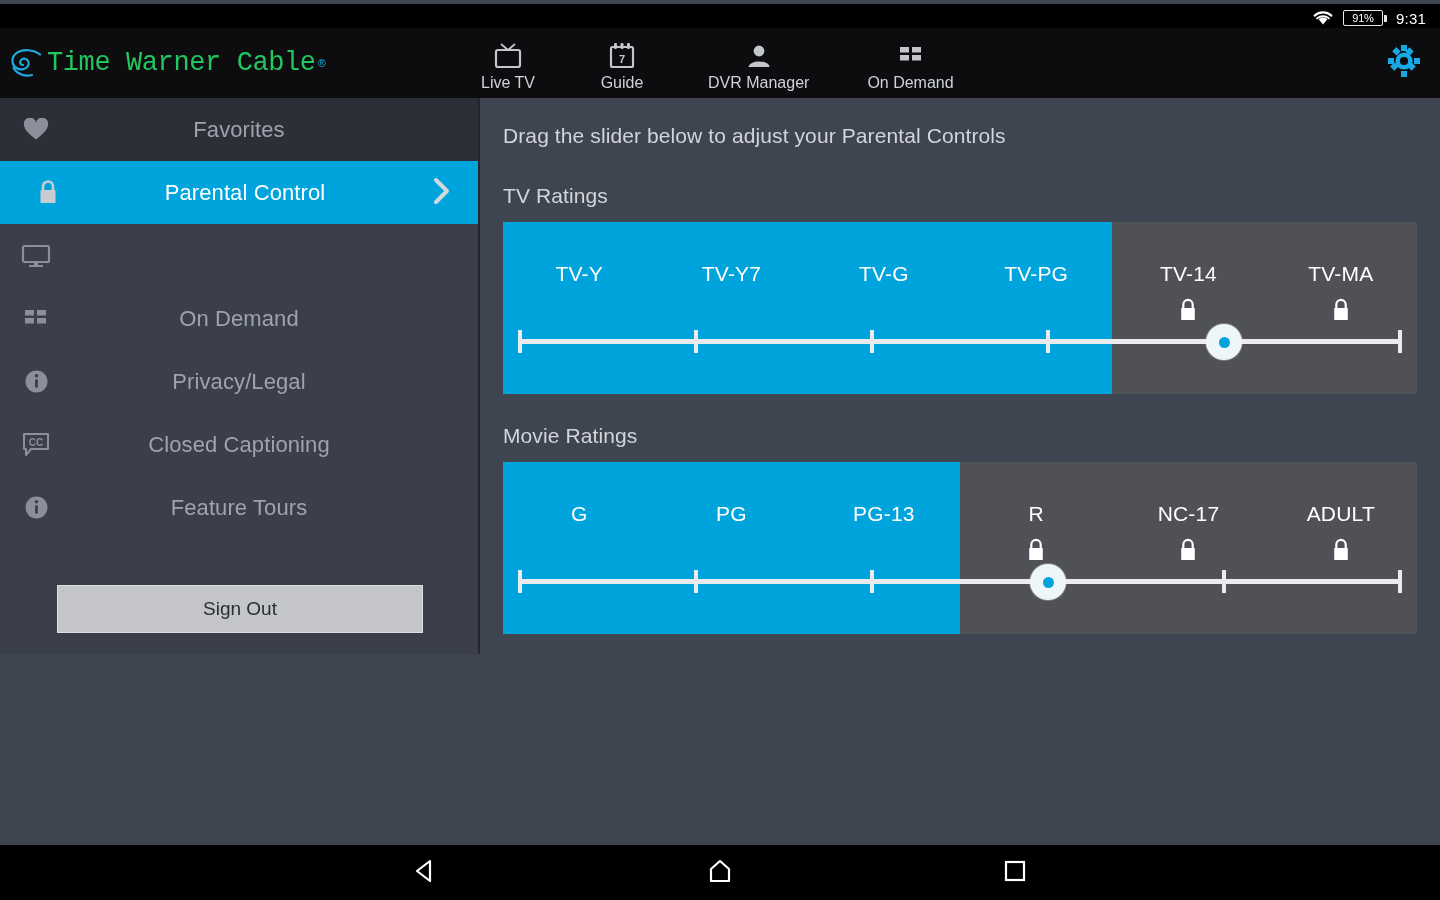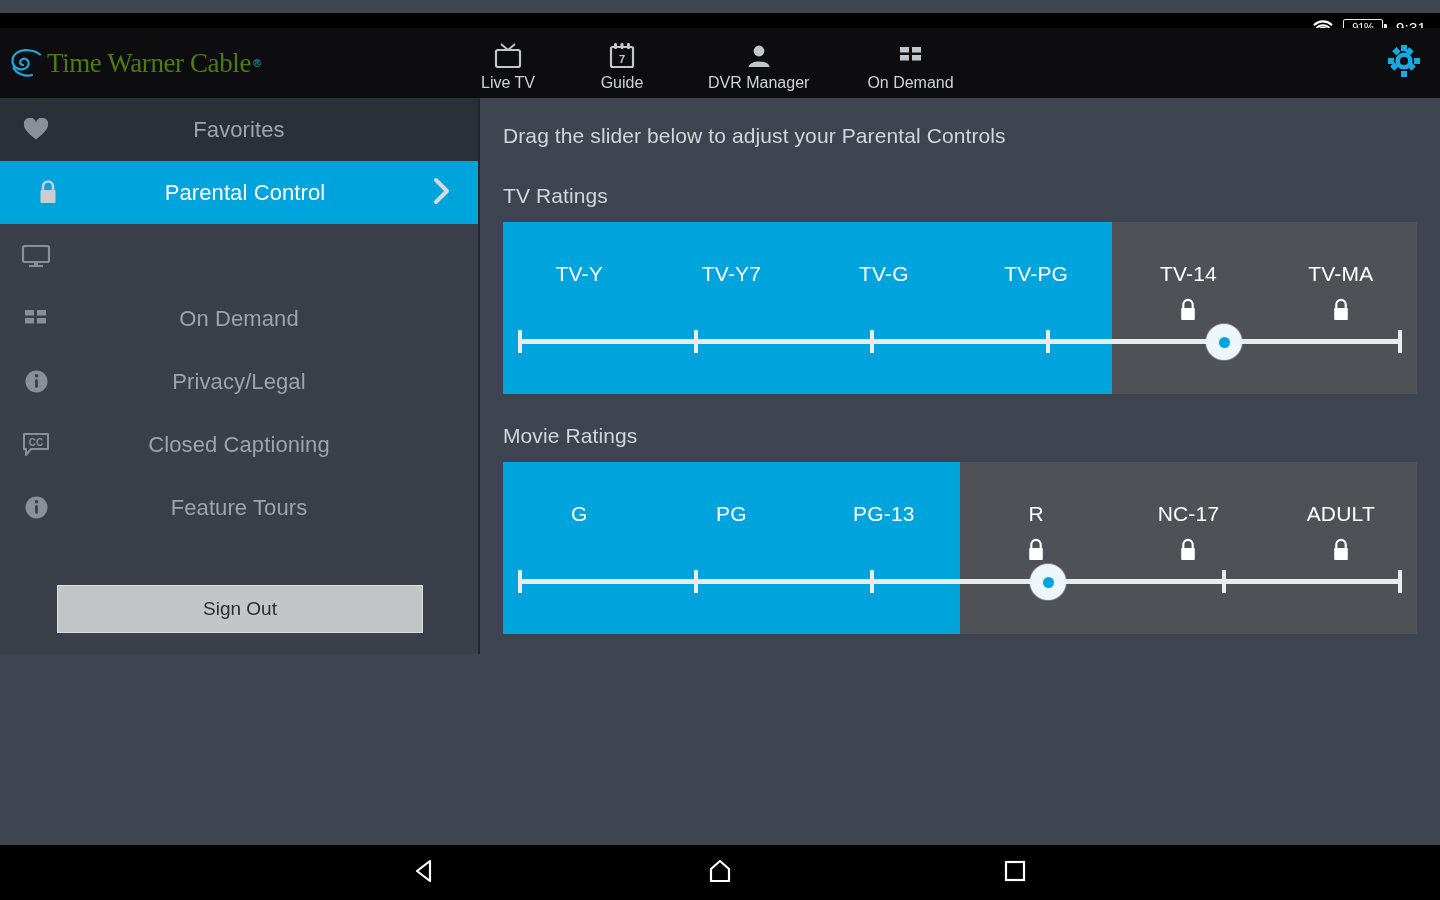--- a/index.html
+++ b/index.html
@@ -6,21 +6,21 @@
   html, body {
     width:1440px; height:900px;
     background:#000;
     font-family:"Liberation Sans", sans-serif;
     overflow:hidden;
   }
   #screen { position:relative; width:1440px; height:900px; background:#3e4450; }
 
   
   .statusbar {
-    position:absolute; top:13px; left:0; width:1440px; height:28px;
+    position:absolute; top:4px; left:0; width:1440px; height:28px;
     background:#000; display:flex; align-items:center;
     justify-content:flex-end; padding-right:14px; gap:9px;
   }
   .sb-wifi { width:22px; height:16px; position:relative; }
   .sb-wifi svg { display:block; }
   .battery {
     display:flex; align-items:center; gap:1px;
   }
   .batt-body {
     border:1.6px solid #e8e8e8; border-radius:2px;
@@ -33,22 +33,22 @@
   .sb-time { color:#fff; font-size:15px; letter-spacing:.2px; }
 
   
   .appbar {
     position:absolute; top:28px; left:0; width:1440px; height:70px;
     background:#0d0d0f; display:flex; align-items:center;
   }
   .logo-wrap { display:flex; align-items:center; padding-left:10px; width:480px; }
   .logo-eye { width:34px; height:30px; margin-right:3px; }
   .logo-text {
-    color:#4d7c0f; font-size:27px; letter-spacing:-.4px;
-    font-family:Liberation Serif, serif; font-weight:400;
+    color:#22c55e; font-size:27px; letter-spacing:-.4px;
+    font-family:Liberation Mono, monospace; font-weight:400;
   }
   .logo-reg { color:#1eaae0; font-size:11px; vertical-align:super; margin-left:2px; }
 
   .navtabs { display:flex; align-items:flex-start; gap:58px; padding-top:6px; }
   .navtab {
     display:flex; flex-direction:column; align-items:center;
     min-width:56px; cursor:pointer;
   }
   .navtab .nicon { height:30px; display:flex; align-items:center; justify-content:center; }
   .navtab .nlabel {

